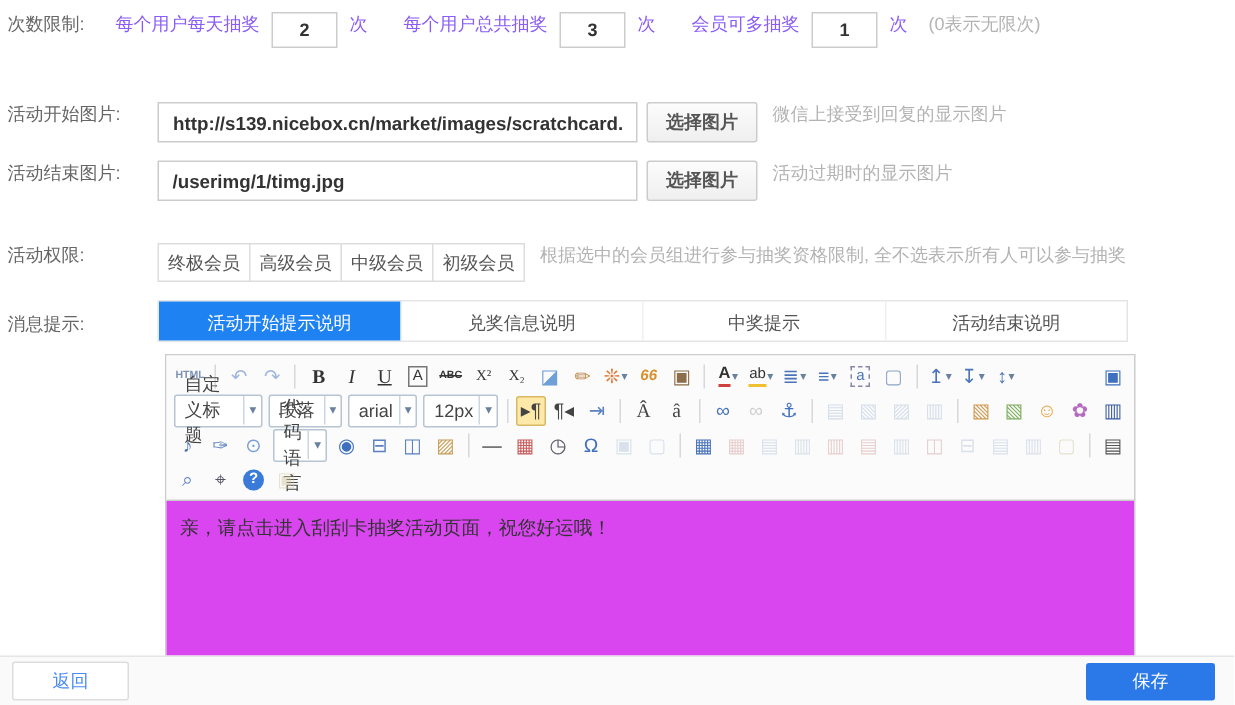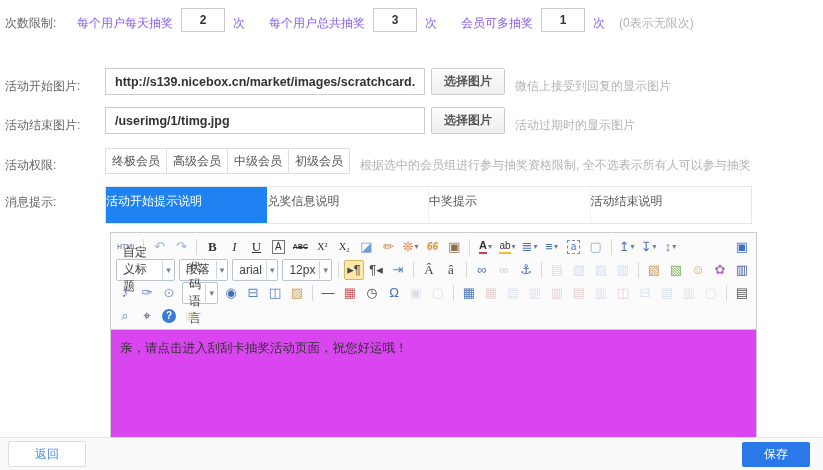--- a/index.html
+++ b/index.html
@@ -1,20 +1,20 @@
 <!DOCTYPE html>
 <html style="--tab-active: #1f82f2; --save-bg: #2b79e8; --back-color: #4a8bf0; --tb-active: #ffe9a8;"><head>
 <meta charset="utf-8">
 <style>
   * { box-sizing: border-box; }
   html,body { margin:0; padding:0; background:#fff; }
   body { font-family:"Liberation Sans","DejaVu Sans",sans-serif; font-size:12px; color:#555; }
   .page { position:relative; width:823px; height:470px; background:#fff; overflow:hidden; }
 
-  .form-row { display:flex; align-items:flex-end; margin-left:5px; }
+  .form-row { display:flex; align-items:flex-start; margin-left:5px; }
   .form-label { flex:none; width:100px; color:#666; }
   .form-label.narrow { width:72px; }
 
   
   .row-limit { padding-top:8px; }
   .inline-label { color:#8b5cf6; }
   .num-input { width:44px; height:24px; border:1px solid #ccc; text-align:center;
                font-family:inherit; font-size:12px; font-weight:bold; color:#333; margin:0 8px; }
   .unit { margin-right:24px; }
   .note { color:#b3b3b3; margin-left:14px; }
@@ -22,30 +22,30 @@
   
   .row-img { margin-top:36px; }
   .text-input { width:320px; height:27px; border:1px solid #ccc; padding:0 9px;
                 font-family:inherit; font-size:12.5px; font-weight:bold; color:#333; }
   .pick-btn { height:27px; margin-left:6px; padding:0 12px; border:1px solid #ccc; border-radius:2px;
               background:linear-gradient(#fcfcfc,#efefef); color:#555; font-weight:bold;
               font-family:inherit; font-size:12px; cursor:pointer; }
   .hint { color:#b3b3b3; margin-left:10px; }
 
   
-  .row-perm { margin-top:14px; }
+  .row-perm { margin-top:28px; }
   .chip-group { display:flex; }
   .chip { height:26px; line-height:24px; padding:0 6px; border:1px solid #ddd; background:#fff;
           color:#555; font-family:inherit; font-size:12px; cursor:pointer; }
   .chip + .chip { margin-left:-1px; }
 
   
   .row-tabs { margin-top:12px; align-items:flex-start; }
   .tab-bar { display:flex; width:647px; border:1px solid #e5e5e5; background:#fff; }
-  .tab { flex:1; line-height:29px; height:36px; color:#555; cursor:pointer; }
+  .tab { flex:1; text-align:center; line-height:29px; height:26px; color:#555; cursor:pointer; }
   .tab + .tab { border-left:1px solid #f0f0f0; }
   .tab.active { background:var(--tab-active,#1f82f2); color:#fff; border-left:none; }
 
   
   .editor { margin:8px 0 0 110px; width:647px; border:1px solid #ccc; }
   .toolbar { background:#fbfbfb; border-bottom:1px solid #ccc; padding:2px 3px; }
   .tb-row { display:flex; align-items:center; height:23px; }
   .tb-btn { min-width:20px; height:20px; padding:0 1px; display:inline-flex; align-items:center;
             justify-content:center; margin:0 1px; border:1px solid transparent; border-radius:2px;
             cursor:pointer; }
@@ -73,21 +73,21 @@
                border-radius:2px; cursor:pointer; color:#444; }
   .tb-select .tb-dd { border-left:1px solid #ccd6e2; padding:4px 3px; margin-left:4px; font-size:9px; }
   .editor-content { height:126px; background:#d946ef; padding:8px 9px; color:#333; font-size:12.5px; line-height:1.7; }
 
   
   .footer { position:absolute; left:0; right:0; bottom:0; height:33px; background:#fafafa;
             border-top:1px solid #e5e5e5; display:flex; align-items:center;
             justify-content:space-between; padding:0 13px 0 8px; }
   .back-btn { width:78px; height:26px; background:#fff; border:1px solid #ddd; border-radius:2px;
               color:var(--back-color,#4a8bf0); font-family:inherit; font-size:12px; cursor:pointer; }
-  .save-btn { width:68px; height:25px; background:var(--save-bg,#2b79e8); border:none; border-radius:2px;
+  .save-btn { width:86px; height:25px; background:var(--save-bg,#2b79e8); border:none; border-radius:2px;
               color:#fff; font-family:inherit; font-size:12px; cursor:pointer; }
 </style>
 </head>
 <body>
 
 <div class="page">
 
   <div class="form-row row-limit">
     <div class="form-label narrow">次数限制:</div>
     <span class="inline-label">每个用户每天抽奖</span>

